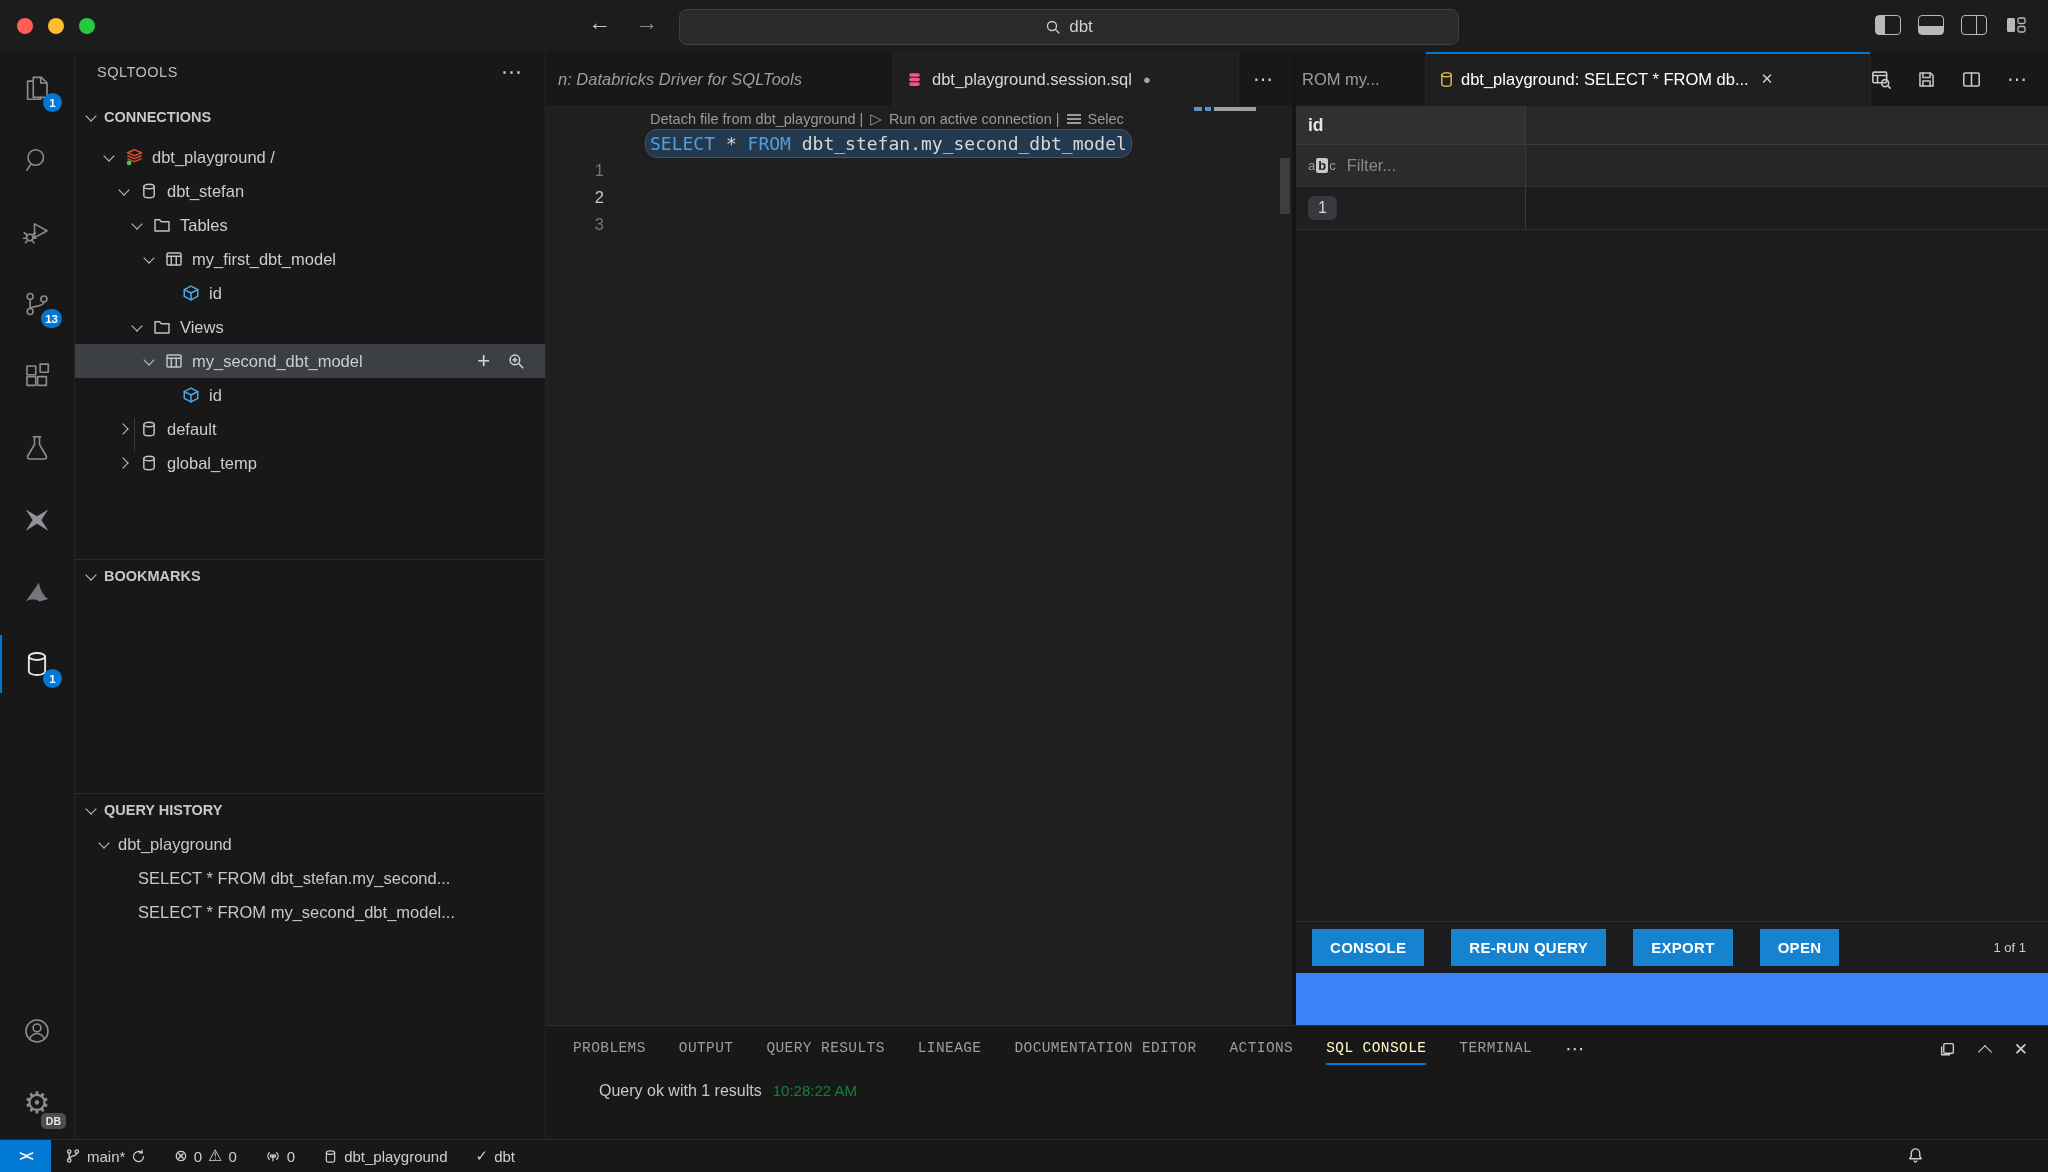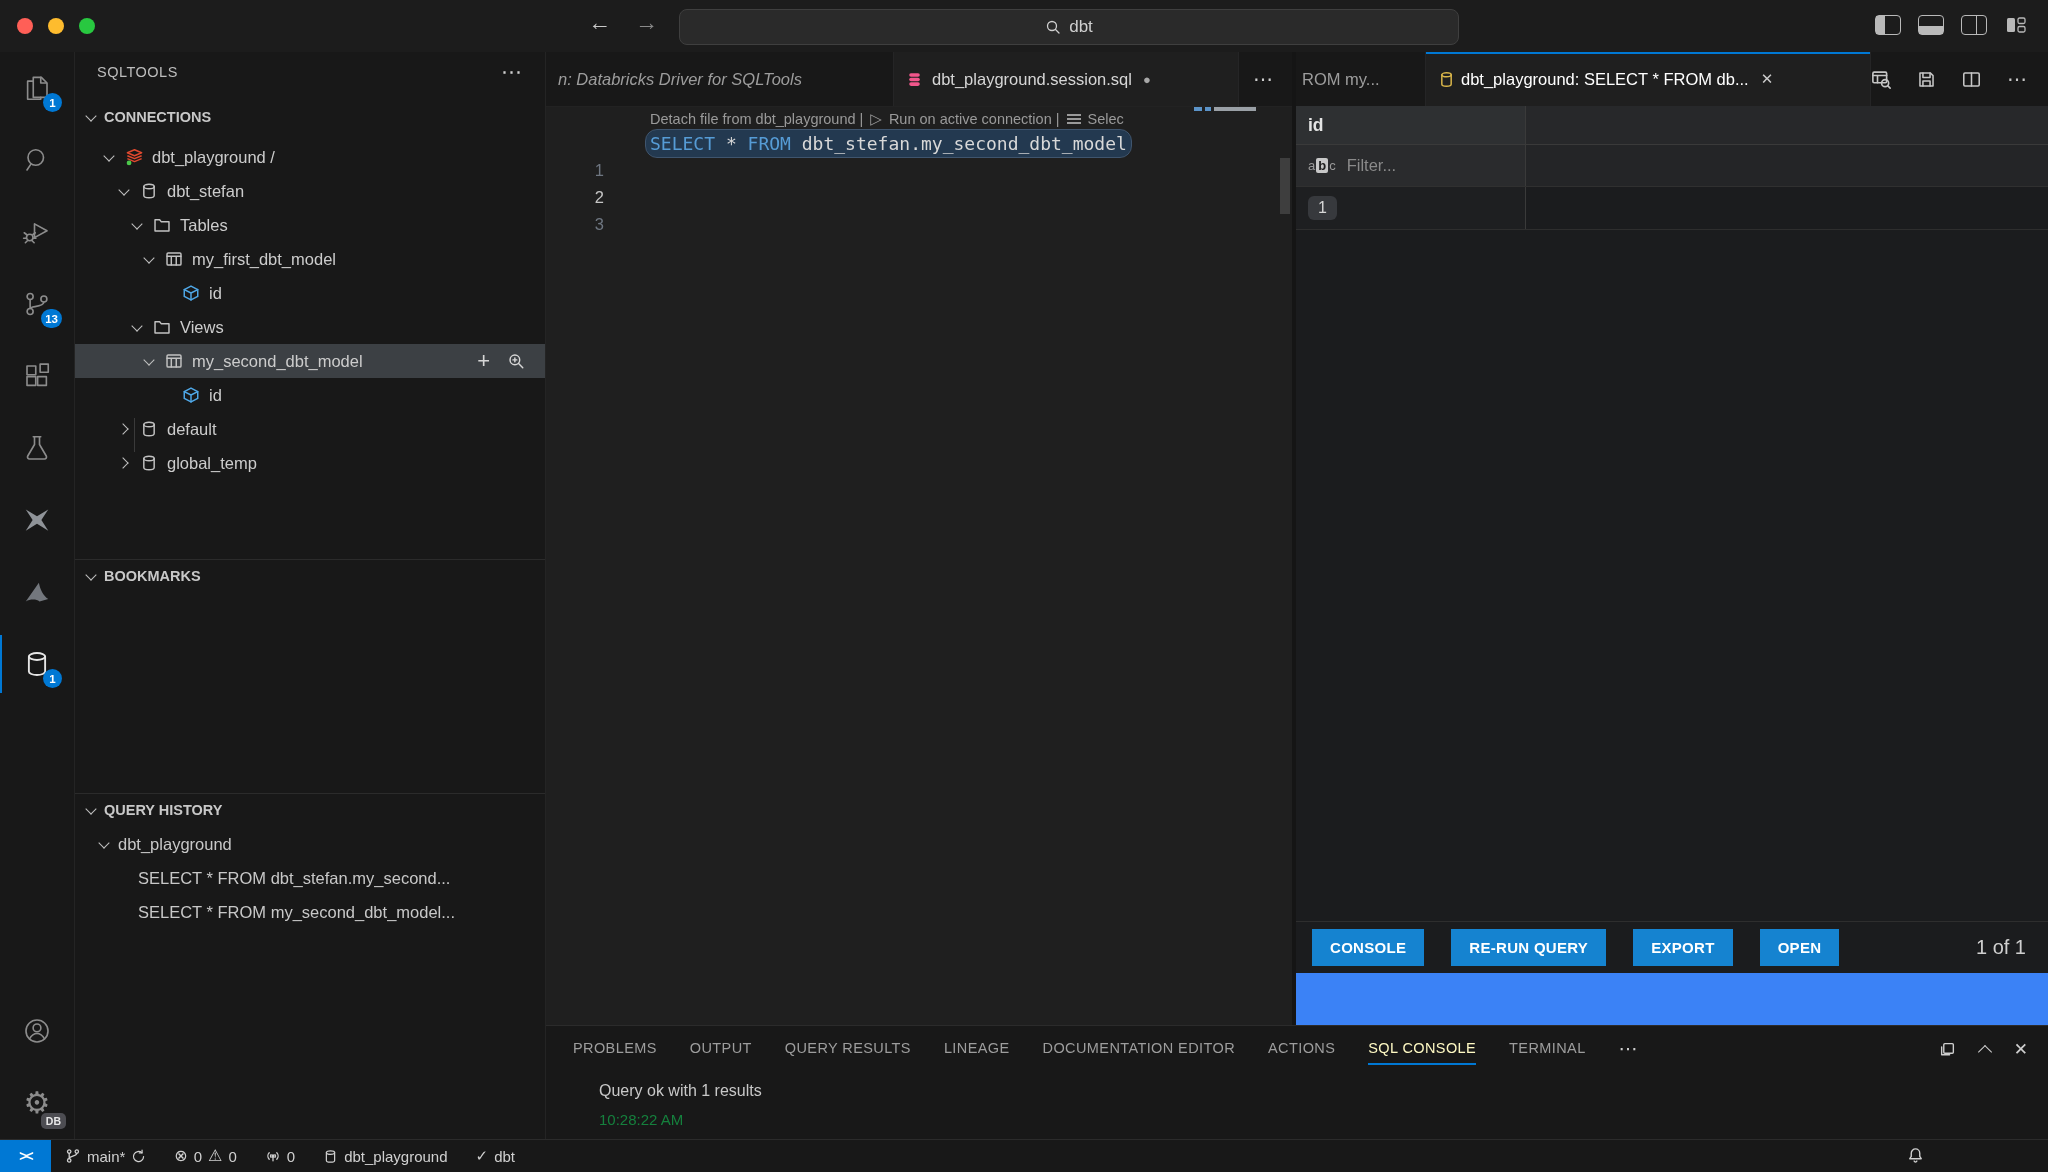--- a/index.html
+++ b/index.html
@@ -109,33 +109,33 @@
   .abc .b{background:#c8c8c8;color:#202020;font-weight:700;border-radius:2px;padding:0 2px;margin:0 1px;}
   .filter-input{background:transparent;border:none;outline:none;color:#cfcfcf;font-size:16.5px;width:150px;font-family:"Liberation Sans",sans-serif;}
   .filter-input::placeholder{color:#8a8a8a;}
   .rrow{height:42px;border-bottom:1px solid #2e2e2e;}
   .rrow .c1{background:#1e1f21;}
   .pill{background:#37393d;border-radius:6px;padding:3px 10px;font-size:16px;color:#d6d6d6;}
   .rfooter{position:absolute;left:0;right:0;bottom:0;height:52px;border-top:1px solid #2e2e2e;background:#1b1c1e;
            display:flex;align-items:center;gap:27px;padding-left:16px;box-sizing:border-box;}
   .btn{background:var(--btn,#1583d0);color:#ffffff;border:none;font-weight:700;font-size:15px;
        letter-spacing:.3px;padding:10px 18px;font-family:"Liberation Sans",sans-serif;}
-  .pag{margin-left:auto;margin-right:22px;color:#cfcfcf;font-size:20px;}
+  .pag{margin-left:auto;margin-right:22px;color:#cfcfcf;font-size:13px;}
 
   
   .panel{position:absolute;left:546px;right:0;top:1025px;height:114px;background:#181818;border-top:1px solid #2b2b2b;box-sizing:border-box;}
   .ptabs{display:flex;align-items:center;height:44px;padding-left:27px;gap:33px;font-size:14.5px;letter-spacing:.4px;color:#9d9d9d;}
-  .ptab{height:44px;display:flex;align-items:center;position:relative;white-space:nowrap;}
+  .ptab{height:44px;display:flex;align-items:center;position:relative;white-space:nowrap;font-family:Liberation Mono, monospace;}
   .ptab.active{color:#fef9c3;}
   .ptab.active::after{content:"";position:absolute;left:0;right:0;bottom:5px;height:2px;background:var(--accent,#0078d4);}
   .ptabs-more{color:#cfcfcf;font-size:19px;letter-spacing:1px;}
   .picons{position:absolute;right:20px;top:13px;display:flex;gap:24px;align-items:center;color:#cfcfcf;}
   .chevup{width:9px;height:9px;border-left:1.7px solid #cfcfcf;border-top:1.7px solid #cfcfcf;transform:rotate(45deg);margin-top:5px;}
   .px{font-size:17px;}
-  .pmsg{position:absolute;left:53px;top:56px;font-size:16px;color:#c8c8c8;display:flex;align-items:baseline;gap:11px;flex-direction:column;}
+  .pmsg{position:absolute;left:53px;top:56px;font-size:16px;color:#c8c8c8;display:flex;align-items:baseline;gap:11px;}
   .ptime{color:#15803d;font-size:15px;}
 
   
   .statusbar{position:absolute;left:0;right:0;bottom:0;height:33px;background:#181818;border-top:1px solid #2b2b2b;
              display:flex;align-items:center;font-size:15px;color:#d0d0d0;box-sizing:border-box;}
   .remote{width:51px;height:100%;background:var(--accent,#0078d4);color:#fff;display:flex;align-items:center;
           justify-content:center;font-weight:700;font-size:14px;letter-spacing:-2px;}
   .sitem{display:flex;align-items:center;gap:6px;margin-left:28px;white-space:nowrap;}
   .sitem.first{margin-left:14px;}
   .sg{font-size:16px;line-height:1;}

